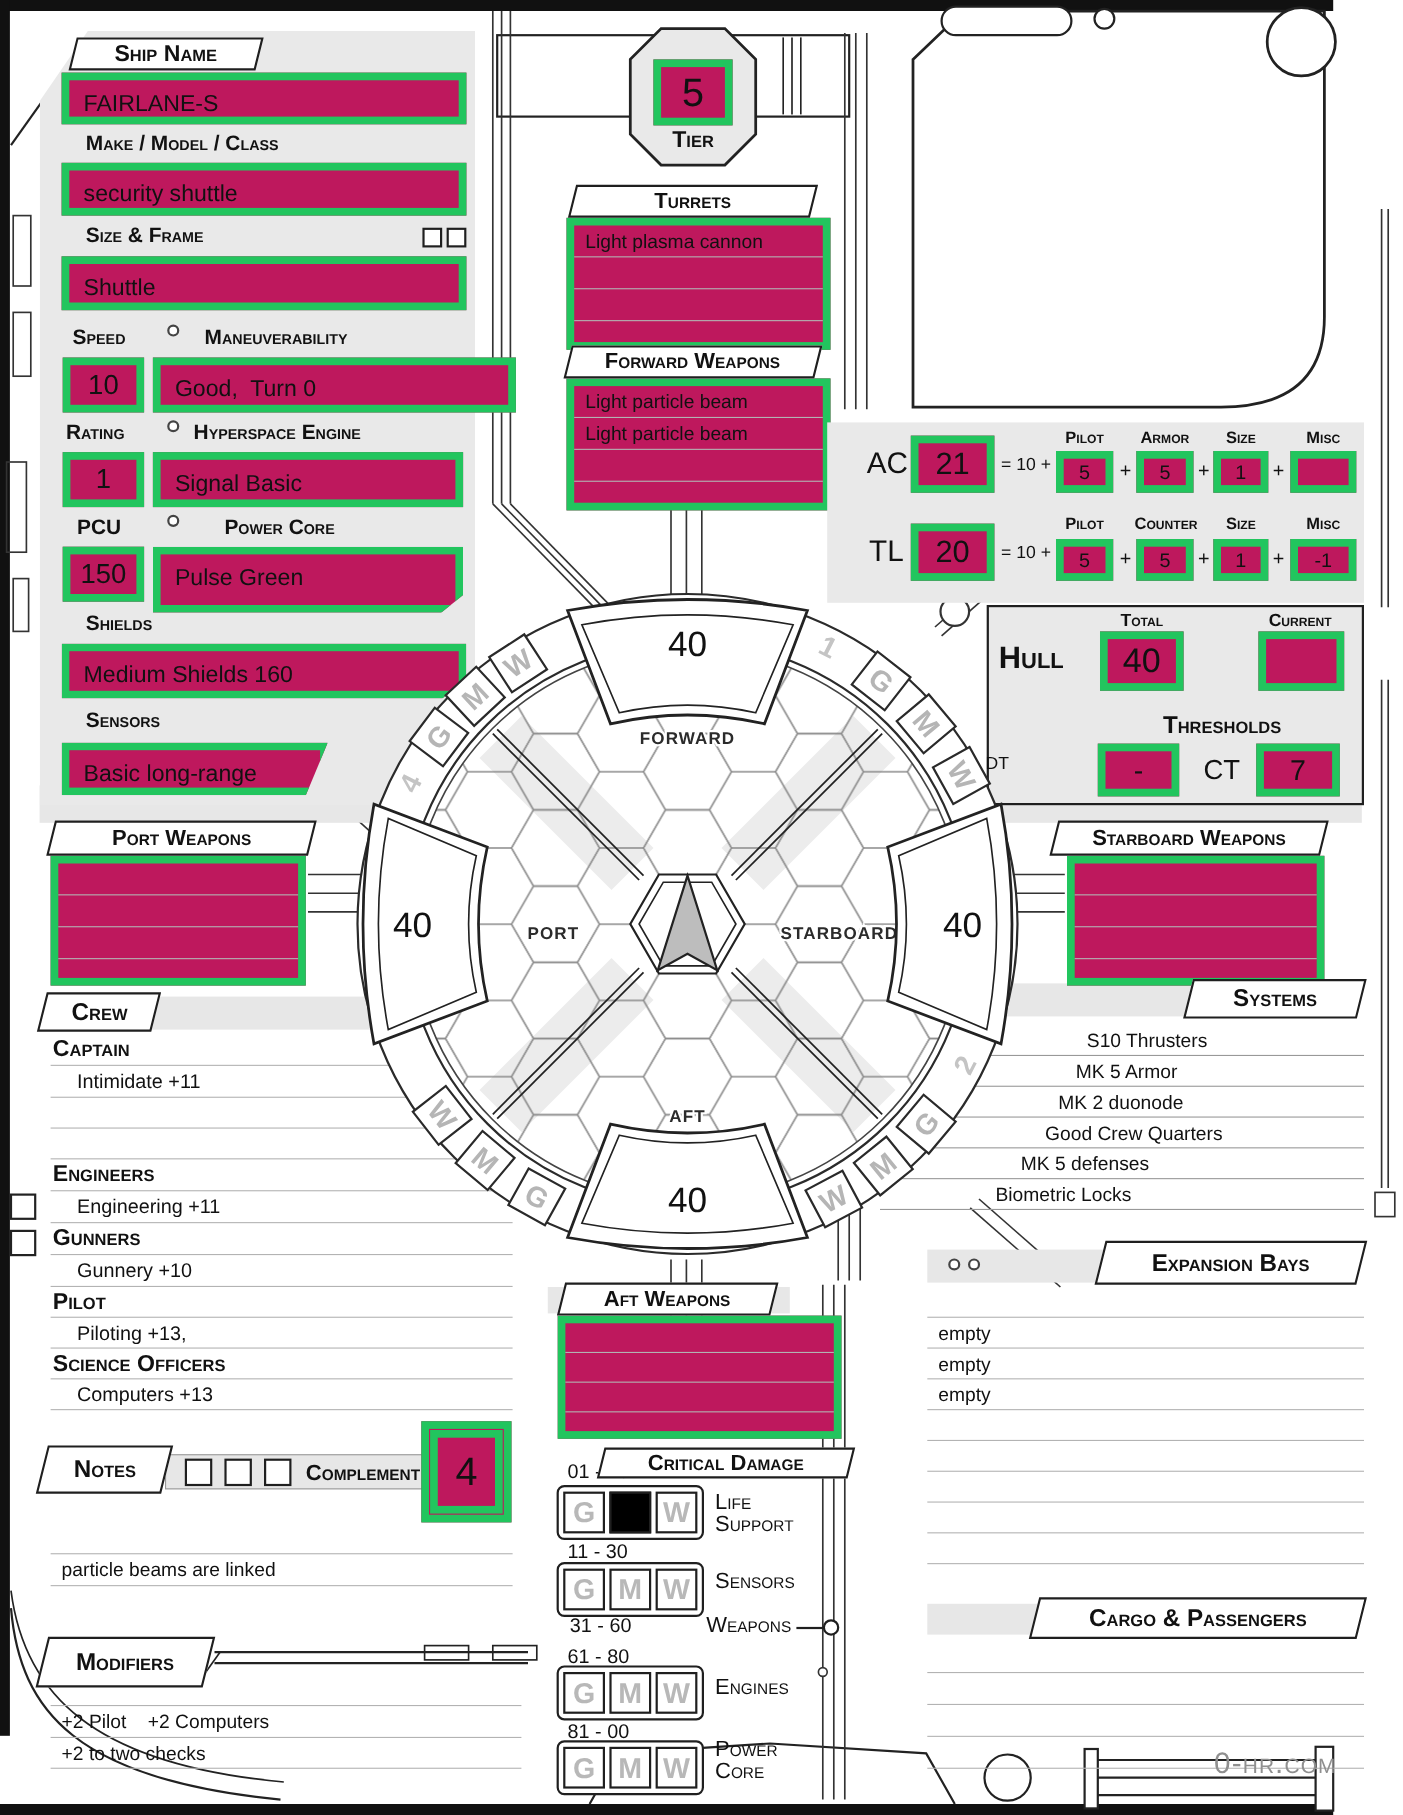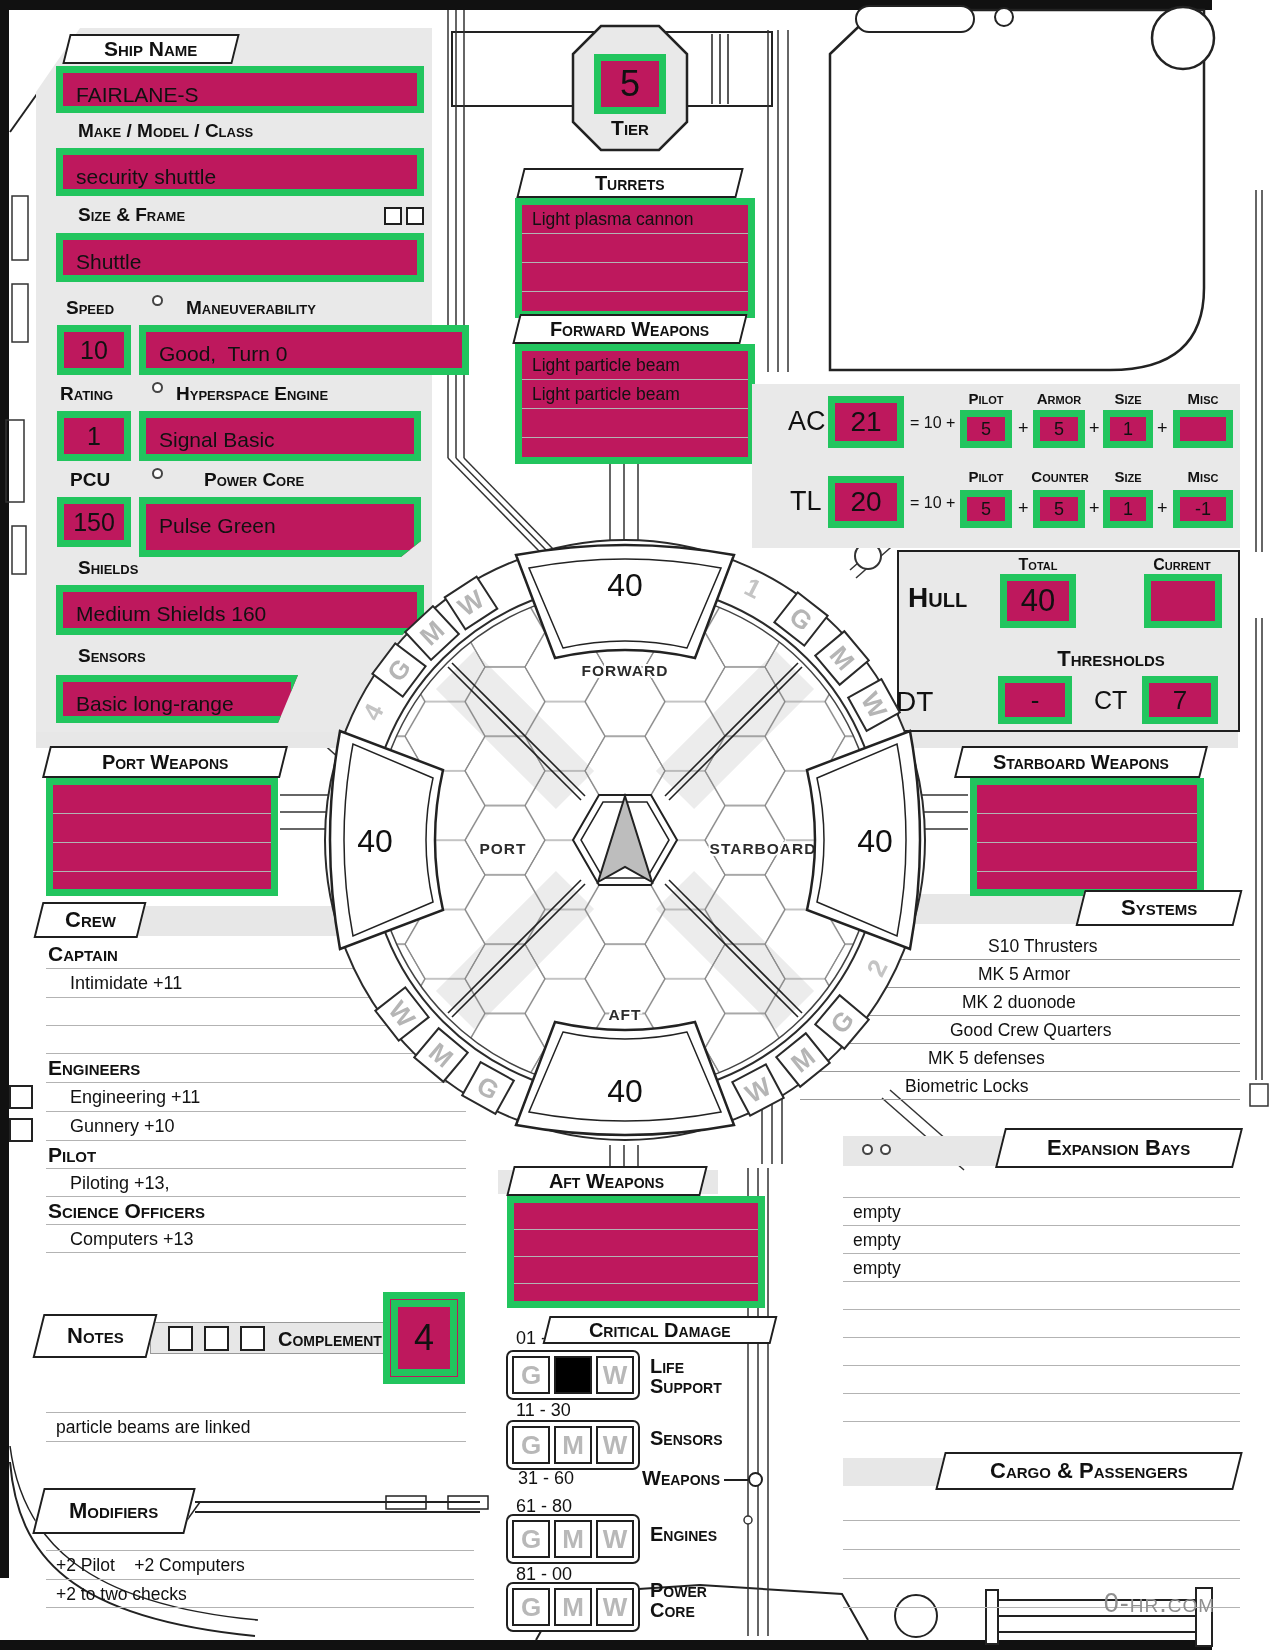--- a/index.html
+++ b/index.html
@@ -23,21 +23,21 @@
   .dot{width:11px;height:11px;border:2px solid #444;border-radius:50%;background:#fff;z-index:2}
   .hdr-row{height:29px;border-bottom:1px solid #b3b3b3;font-variant:small-caps;font-weight:700;
            font-size:21px;padding:2px 0 0 2px;box-sizing:border-box}
   .skill-row{height:29px;border-bottom:1px solid #b3b3b3;font-size:18px;padding:4px 0 0 24px;
              box-sizing:border-box;white-space:pre}
   .blank-row{border-bottom:1px solid #b3b3b3;box-sizing:border-box}
   .trio{display:flex;gap:4px;padding:4px;background:#fff;border:2px solid #1f1f1f;border-radius:7px;z-index:2}
   .cell{width:38px;height:38px;border:2px solid #1f1f1f;display:flex;align-items:center;justify-content:center;
         font-weight:700;font-size:26px;color:#b8b8b8;background:#fff;box-sizing:border-box}
   .cell.filled{background:#000}
-  .sysname{font-variant:small-caps;font-weight:700;font-size:20px;line-height:20px;z-index:2}
+  .sysname{font-variant:small-caps;font-weight:400;font-size:20px;line-height:20px;z-index:2}
   .range{font-size:18px;z-index:2;white-space:pre}
   .conn{display:flex;align-items:center;z-index:2}
   .cline{width:24px;height:2px;background:#1f1f1f;display:inline-block}
   .cdot{width:11px;height:11px;border:2px solid #1f1f1f;border-radius:50%;background:#fff;display:inline-block}
   svg{display:block}
   .map-dir{font-size:15.5px;font-weight:700;letter-spacing:1px;fill:#2b2b2b;stroke:#fff;stroke-width:4px;paint-order:stroke;text-anchor:middle}
   .shield-val{font-size:32px;fill:#111;text-anchor:middle}
   .arcletter{font-size:26px;font-weight:700;fill:#b5b5b5;text-anchor:middle}
   .arcnum{font-size:26px;font-weight:700;fill:#c4c4c4;text-anchor:middle}
   .watermark{font-variant:small-caps;font-size:27px;color:#8f8f8f;letter-spacing:1px;text-align:right;z-index:5}
@@ -226,21 +226,21 @@
 <div class="abs" style="left:1157px;top:498px;font-size:18px;z-index:2">+</div>
 <div class="abs box num" style="left:1173px;top:490px;width:60px;height:38px;font-size:18px">-1</div>
 
 <div class="abs panel" style="left:897px;top:550px;width:343px;height:182px;border:2px solid #1f1f1f"></div>
 <div class="abs sm" style="left:988px;top:556px;width:100px;font-variant:small-caps;font-size:16px">Total</div>
 <div class="abs sm" style="left:1132px;top:556px;width:100px;font-variant:small-caps;font-size:16px">Current</div>
 <div class="abs lbl" style="left:908px;top:582px;font-size:28px">Hull</div>
 <div class="abs box num" style="left:1000px;top:574px;width:76px;height:54px;font-size:31px">40</div>
 <div class="abs box num" style="left:1144px;top:574px;width:78px;height:54px;font-size:31px"></div>
 <div class="abs lbl" style="left:1000px;top:646px;width:222px;text-align:center;font-size:22px">Thresholds</div>
-<div class="abs" style="left:896px;top:686px;font-size:28px;z-index:2">DT</div>
+<div class="abs" style="left:896px;top:686px;font-size:16px;z-index:2">DT</div>
 <div class="abs box num" style="left:998px;top:676px;width:74px;height:48px;font-size:26px">-</div>
 <div class="abs" style="left:1094px;top:686px;font-size:25px;z-index:2">CT</div>
 <div class="abs box num" style="left:1142px;top:676px;width:76px;height:48px;font-size:26px">7</div>
 
 <div class="abs band" style="left:36px;top:714px;width:1202px;height:34px"></div>
 <div class="abs tab" style="left:46px;top:746px;width:238px;height:32px">
   <span>Port Weapons</span>
   </div>
 <div class="abs box lines" style="left:46px;top:778px;width:232px;height:118px">
   <div class="ln"></div>
@@ -262,20 +262,21 @@
   <span>Crew</span>
   </div>
 <div class="abs band" style="left:44px;top:906px;width:422px;height:30px"></div>
 <div class="abs lines" style="left:46px;top:940px;width:420px;z-index:2">
   <div class="hdr-row">Captain</div>
   <div class="skill-row">Intimidate +11</div>
   <div class="blank-row" style="height:28px"></div>
   <div class="blank-row" style="height:28px"></div>
   <div class="hdr-row">Engineers</div>
   <div class="skill-row">Engineering +11</div>
+  <div class="hdr-row">Gunners</div>
   <div class="skill-row">Gunnery +10</div>
   <div class="hdr-row" style="height:28px">Pilot</div>
   <div class="skill-row" style="height:28px">Piloting +13,</div>
   <div class="hdr-row" style="height:28px">Science Officers</div>
   <div class="skill-row" style="height:28px">Computers +13</div>
   <div class="blank-row" style="height:18px;border-bottom:none"></div>
 </div>
 
 <div class="abs tab" style="left:38px;top:1314px;width:114px;height:44px;font-size:22px">
   <span>Notes</span>

